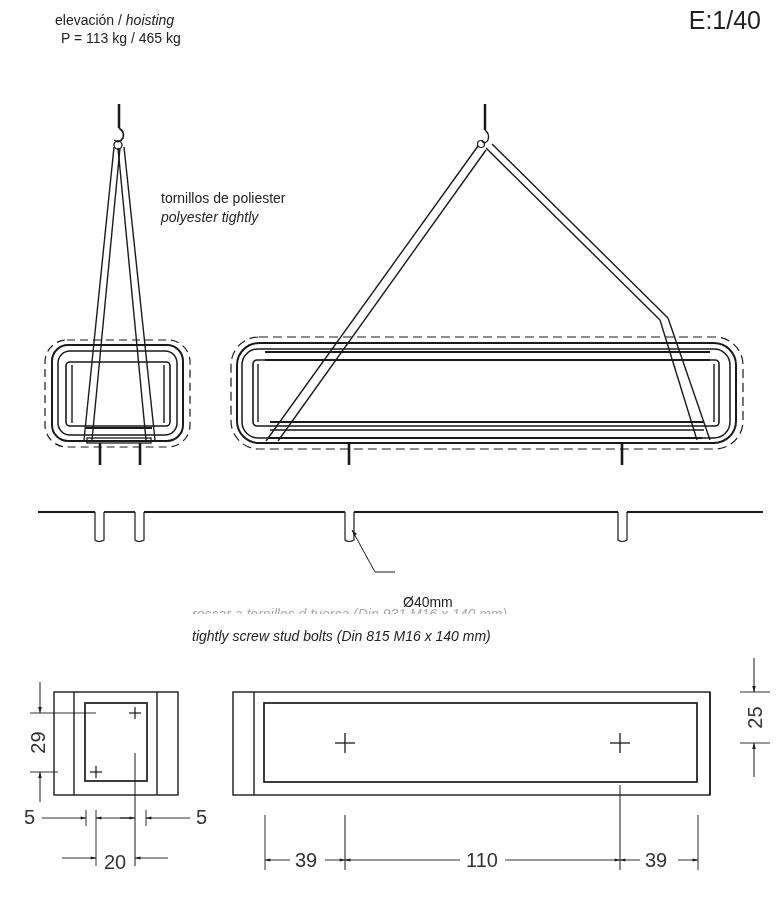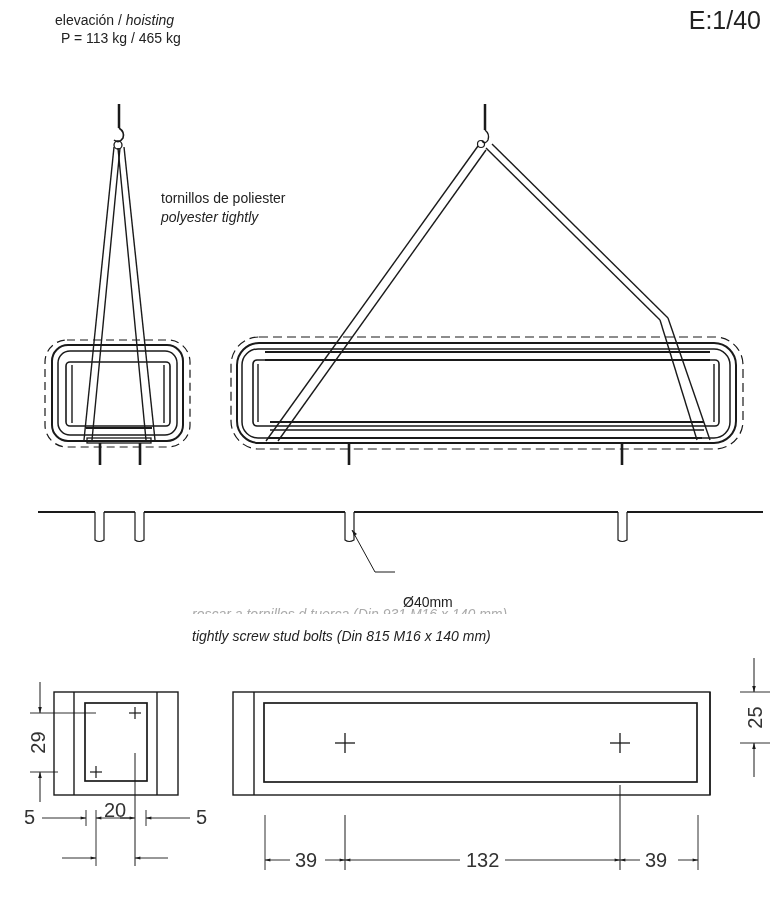--- a/index.html
+++ b/index.html
@@ -171,17 +171,17 @@
     <line x1="460" y1="860" x2="345" y2="860" stroke-width="0.9" marker-end="url(#arr)"></line>
     <line x1="505" y1="860" x2="620" y2="860" stroke-width="0.9" marker-end="url(#arr)"></line>
     <line x1="640" y1="860" x2="620" y2="860" stroke-width="0.9" marker-end="url(#arr)"></line>
     <line x1="678" y1="860" x2="698" y2="860" stroke-width="0.9" marker-end="url(#arr)"></line>
   </g>
 </svg>
 
 <div class="dimv" style="left:27px; top:731px;">29</div>
 <div class="dim" style="left:24px; top:806px;">5</div>
 <div class="dim" style="left:196px; top:806px;">5</div>
-<div class="dim" style="left:104px; top:799px;">20</div>
+<div class="dim" style="left:104px; top:851px;">20</div>
 <div class="dimv" style="left:744px; top:706px;">25</div>
 <div class="dim" style="left:295px; top:849px;">39</div>
-<div class="dim" style="left:466px; top:849px;">132</div>
+<div class="dim" style="left:466px; top:849px;">110</div>
 <div class="dim" style="left:645px; top:849px;">39</div>
 
 </body></html>

